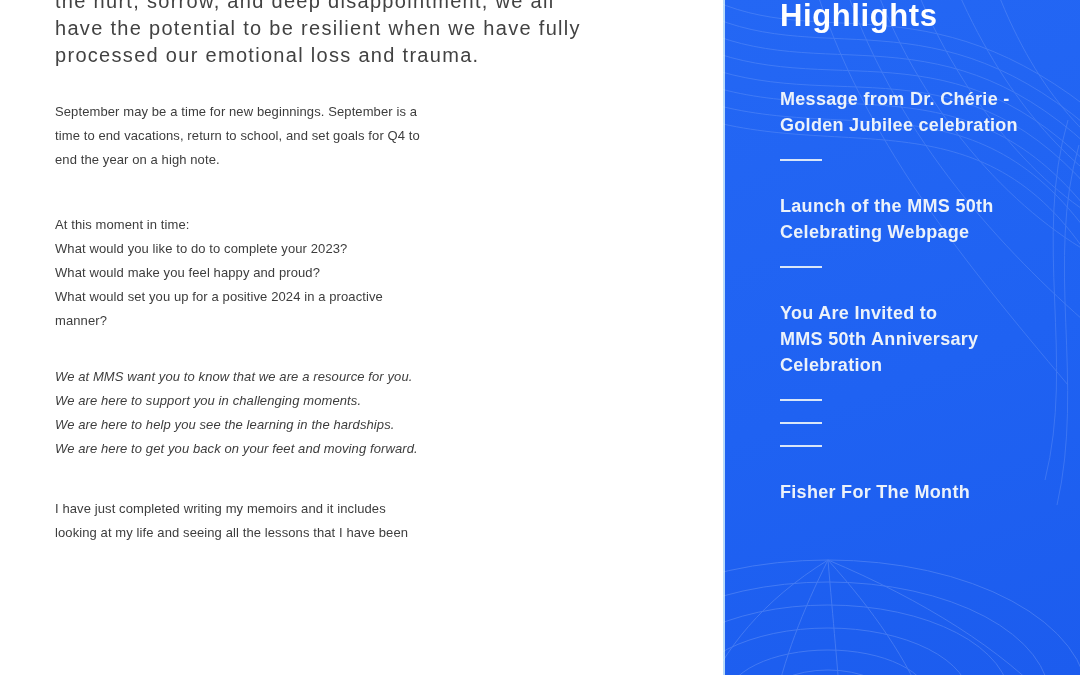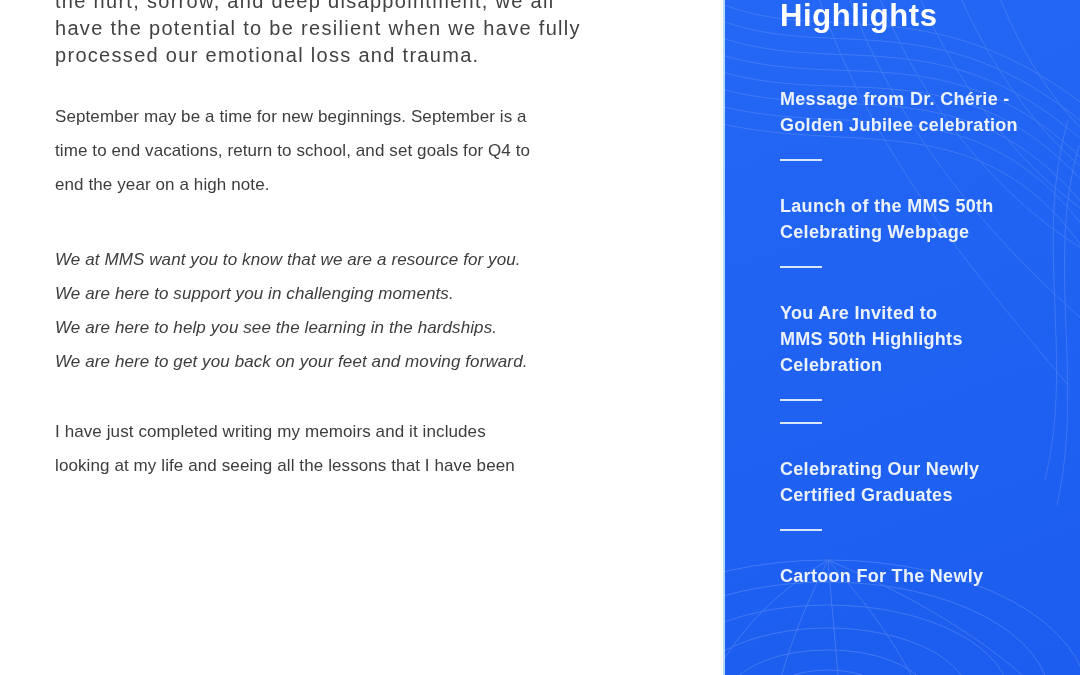--- a/index.html
+++ b/index.html
@@ -14,22 +14,22 @@
 
   
   .content {
     position:absolute;
     left:55px; top:-12px;
     width:665px;
     color:#3d3d3d;
   }
   .content p {
     white-space:pre-line;
-    font-size:17px;
-    line-height:34px;
+    font-size:13px;
+    line-height:24px;
     letter-spacing:0.1px;
   }
   .content p.lead {
     font-size:20px;
     line-height:27px;
     letter-spacing:1.3px;
     color:#424242;
     margin-bottom:31px;
   }
   .content p.q1 { margin-bottom:41px; }
@@ -92,20 +92,25 @@
 </head>
 <body>
 
 <div class="content">
   <p class="lead">the hurt, sorrow, and deep disappointment, we all
 have the potential to be resilient when we have fully
 processed our emotional loss and trauma.</p>
   <p class="q1">September may be a time for new beginnings. September is a
 time to end vacations, return to school, and set goals for Q4 to
 end the year on a high note.</p>
+  <p class="q2">At this moment in time:
+What would you like to do to complete your 2023?
+What would make you feel happy and proud?
+What would set you up for a positive 2024 in a proactive
+manner?</p>
   <p class="q3">We at MMS want you to know that we are a resource for you.
 We are here to support you in challenging moments.
 We are here to help you see the learning in the hardships.
 We are here to get you back on your feet and moving forward.</p>
   <p>I have just completed writing my memoirs and it includes
 looking at my life and seeing all the lessons that I have been</p>
 </div>
 
 <aside class="sidebar">
 
@@ -146,22 +151,20 @@
   <h2>Highlights</h2>
 
   <ul class="toc">
     <li class="toc-item first">Message from Dr. Chérie -
 Golden Jubilee celebration</li>
     <li class="toc-divider"></li>
     <li class="toc-item">Launch of the MMS 50th
 Celebrating Webpage</li>
     <li class="toc-divider"></li>
     <li class="toc-item">You Are Invited to
-MMS 50th Highlights
+MMS 50th Anniversary
 Celebration</li>
     <li class="toc-divider"></li>
     <li class="toc-divider"></li>
-    <li class="toc-item">Celebrating Our Newly
-Certified Graduates</li>
     <li class="toc-divider"></li>
-    <li class="toc-item">Cartoon For The Newly</li>
+    <li class="toc-item">Fisher For The Month</li>
   </ul>
 </aside>
 
 </body></html>

